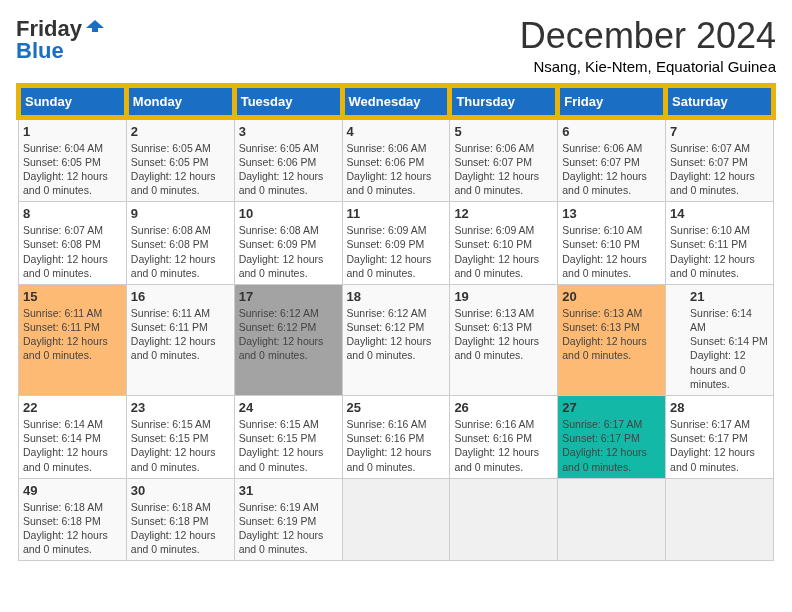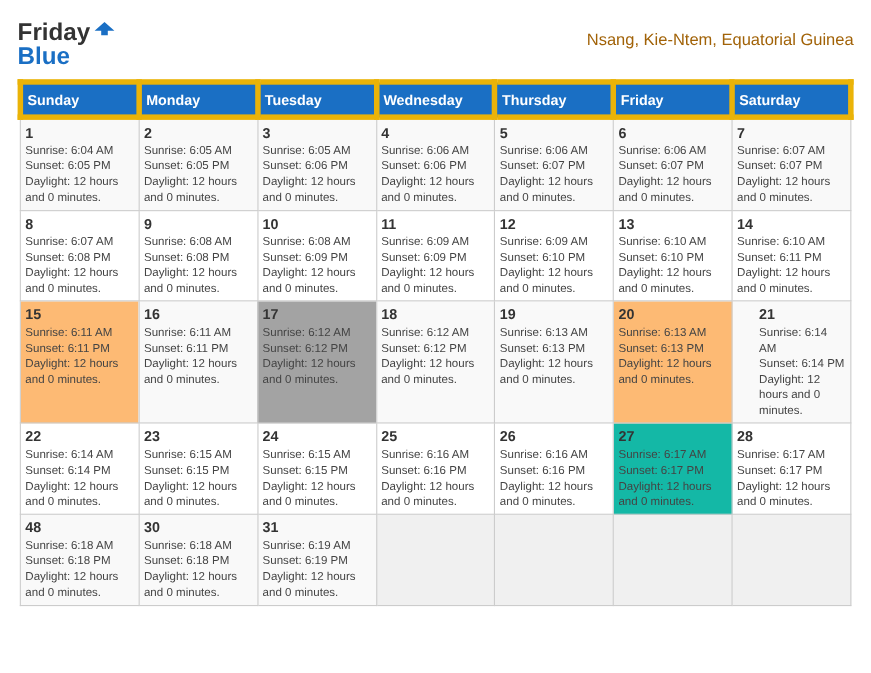--- a/index.html
+++ b/index.html
@@ -25,22 +25,22 @@
       text-align: right;
     }
     .month-title {
       font-size: 36px;
       font-weight: normal;
       color: #333;
       line-height: 1.1;
     }
     .location {
       font-size: 15px;
-      color: #a16207;
-      margin-top: 12px;
+      color: #000000;
+      margin-top: 2px;
     }
     .calendar {
       width: 100%;
       border-collapse: collapse;
       font-size: 11px;
     }
     .calendar thead tr th {
       background: #1a6fc4;
       color: #fff;
       padding: 6px 4px;
@@ -83,20 +83,21 @@
   <div class="logo">
     <div style="display:flex;align-items:center;">
       <span style="font-size:22px;font-weight:bold;color:#333;">Friday</span>
       <svg width="22" height="22" viewBox="0 0 22 22" style="margin-left:2px;">
         <polygon points="11,2 20,10 14,10 14,14 8,14 8,10 2,10" fill="#1a6fc4"></polygon>
       </svg>
     </div>
     <span style="font-size:22px;font-weight:bold;color:#1a6fc4;margin-top:-4px;">Blue</span>
   </div>
   <div class="title-block">
+    <div class="month-title">December 2024</div>
     <div class="location">Nsang, Kie-Ntem, Equatorial Guinea</div>
   </div>
 </div>
 
 <table class="calendar">
   <thead>
     <tr>
       <th>Sunday</th>
       <th>Monday</th>
       <th>Tuesday</th>
@@ -222,21 +223,21 @@
           <span class="day-number">27</span>
 <div class="day-info">Sunrise: 6:17 AM<br>Sunset: 6:17 PM<br>Daylight: 12 hours and 0 minutes.</div>
         </td>
         <td style="background: rgb(255, 255, 255);">
           <span class="day-number">28</span>
 <div class="day-info">Sunrise: 6:17 AM<br>Sunset: 6:17 PM<br>Daylight: 12 hours and 0 minutes.</div>
         </td>
       </tr>
       <tr>
         <td style="background: rgb(249, 249, 249);">
-          <span class="day-number">48</span>
+          <span class="day-number">49</span>
 <div class="day-info">Sunrise: 6:18 AM<br>Sunset: 6:18 PM<br>Daylight: 12 hours and 0 minutes.</div>
         </td>
         <td style="background: rgb(249, 249, 249);">
           <span class="day-number">30</span>
 <div class="day-info">Sunrise: 6:18 AM<br>Sunset: 6:18 PM<br>Daylight: 12 hours and 0 minutes.</div>
         </td>
         <td style="background: rgb(249, 249, 249);">
           <span class="day-number">31</span>
 <div class="day-info">Sunrise: 6:19 AM<br>Sunset: 6:19 PM<br>Daylight: 12 hours and 0 minutes.</div>
         </td>

